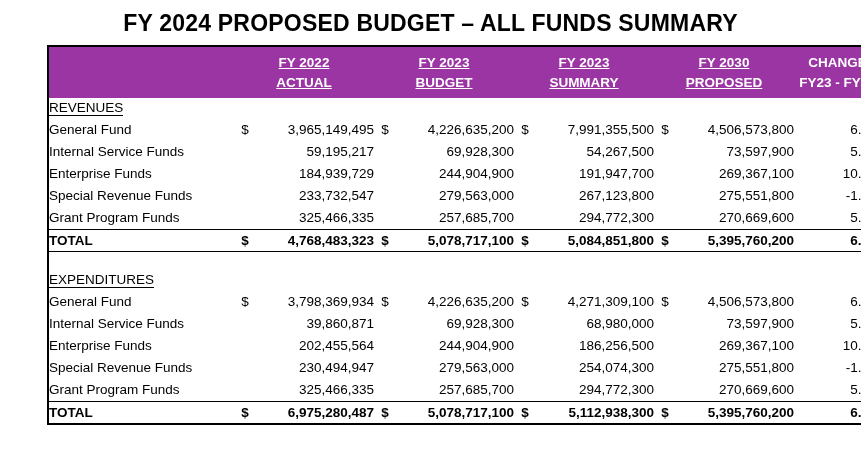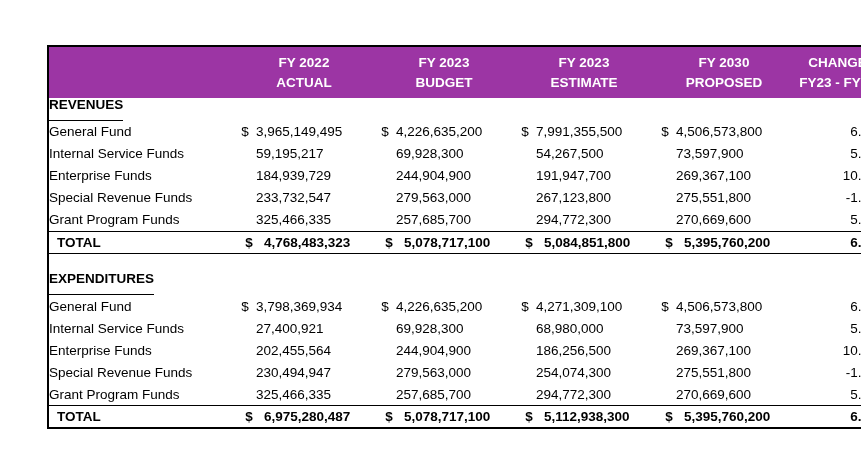--- a/index.html
+++ b/index.html
@@ -68,21 +68,21 @@
     background: #9C35A4;
     color: #ffffff;
     font-weight: bold;
     font-size: 13.5px;
     text-align: center;
     height: 51px;
     border-left: 2px solid #000;
     border-right: 2px solid #000;
     border-top: 2px solid #000;
   }
-  thead td.hd-mid { border-left: none; border-right: none; }
+  thead td.hd-mid { border-left: none; border-right: none; text-decoration: underline; }
   thead td.hd-first { border-right: none; }
   thead td.hd-last { border-left: none; }
   .hd-l1 { display: block; }
   .hd-l2 { display: block; margin-top: 6px; }
 
   
   tbody td {
     height: 22px;
     font-size: 13.5px;
     white-space: nowrap;
@@ -91,46 +91,45 @@
   td.edge-r { border-right: 2px solid #000; }
 
   td.lbl {
     padding-left: 4px;
     text-align: left;
   }
   td.sym {
     text-align: center;
   }
   td.num {
-    text-align: left;
+    text-align: right;
     padding-right: 5px;
   }
   td.pct {
     text-align: right;
     padding-right: 22px;
   }
 
   
   tr.section-head td { height: 21px; }
   .sec-label {
     display: inline-block;
-    font-weight: bold;
+    font-weight: normal;
     font-size: 13.5px;
     border-bottom: 1.5px solid #000;
-    padding-bottom: 8px;
+    padding-bottom: 0px;
     line-height: 1.05;
   }
 
   
   tr.total-row td {
     font-weight: bold;
     border-top: 1.6px solid #000;
     border-bottom: 1.6px solid #000;
     height: 21px;
-    padding-left: 8px;
   }
   tr.total-underline td {
     height: 2px;
     border-top: 1.6px solid #000;
     padding: 0;
     font-size: 0;
     line-height: 0;
   }
 
   
@@ -145,20 +144,21 @@
     font-size: 0;
     line-height: 0;
     padding: 0;
   }
 </style>
 </head>
 <body>
 
 <div class="page">
 
+  <div class="title">FY 2024 PROPOSED BUDGET – ALL FUNDS SUMMARY</div>
 
   <div class="table-wrap">
     <table class="budget">
       <colgroup>
         <col class="col-label">
         <col class="col-sym">
         <col class="col-num">
         <col class="col-sym">
         <col class="col-num">
         <col class="col-sym">
@@ -174,21 +174,21 @@
           <td colspan="2" class="hd-mid">
             <span class="hd-l1">FY 2022</span>
             <span class="hd-l2">ACTUAL</span>
           </td>
           <td colspan="2" class="hd-mid">
             <span class="hd-l1">FY 2023</span>
             <span class="hd-l2">BUDGET</span>
           </td>
           <td colspan="2" class="hd-mid">
             <span class="hd-l1">FY 2023</span>
-            <span class="hd-l2">ESTIMATE</span>
+            <span class="hd-l2">SUMMARY</span>
           </td>
           <td colspan="2" class="hd-mid">
             <span class="hd-l1">FY 2030</span>
             <span class="hd-l2">PROPOSED</span>
           </td>
           <td class="hd-last">
             <span class="hd-l1">CHANGE</span>
             <span class="hd-l2">FY23 - FY24</span>
           </td>
         </tr>
@@ -306,21 +306,21 @@
           <td class="sym">$</td>
           <td class="num">4,271,309,100</td>
           <td class="sym">$</td>
           <td class="num">4,506,573,800</td>
           <td class="pct edge-r">6.6%</td>
         </tr>
 
         <tr>
           <td class="lbl edge-l">Internal Service Funds</td>
           <td class="sym"></td>
-          <td class="num">27,400,921</td>
+          <td class="num">39,860,871</td>
           <td class="sym"></td>
           <td class="num">69,928,300</td>
           <td class="sym"></td>
           <td class="num">68,980,000</td>
           <td class="sym"></td>
           <td class="num">73,597,900</td>
           <td class="pct edge-r">5.2%</td>
         </tr>
 
         <tr>

